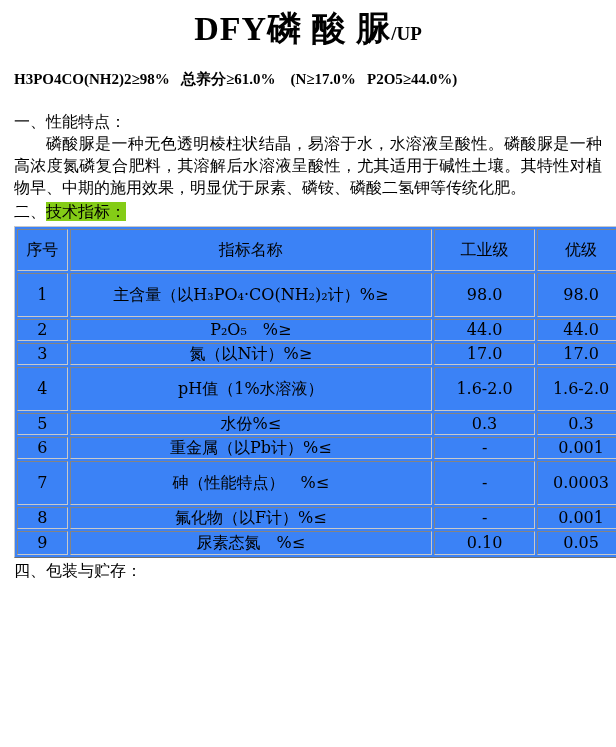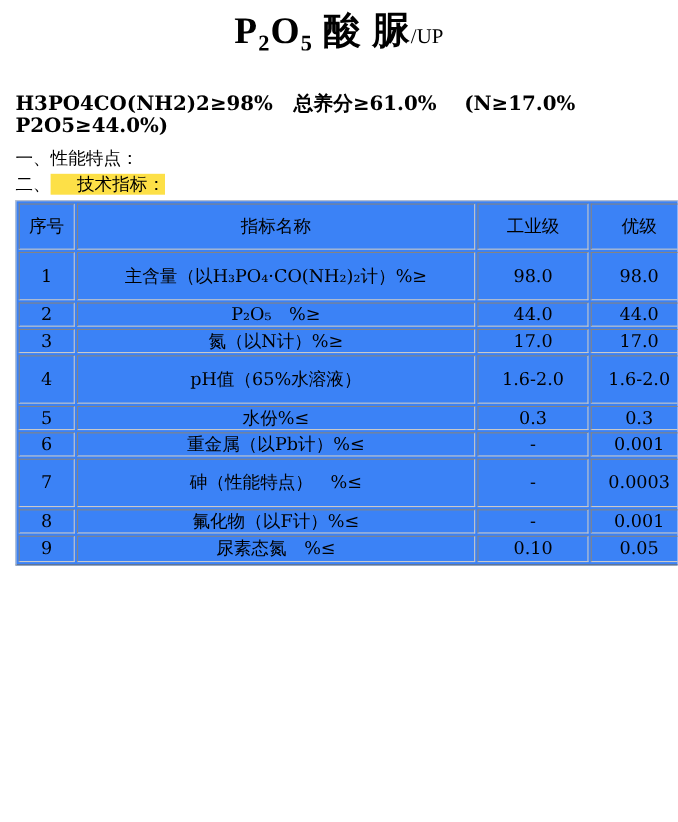--- a/index.html
+++ b/index.html
@@ -8,30 +8,31 @@
     font-family:"DejaVu Serif","Liberation Serif",serif;
     overflow:hidden;
   }
   .page{padding:5px 14px 0 14px;}
 
   .title{
     margin:0;text-align:center;
     font-size:34px;font-weight:700;line-height:47px;letter-spacing:1px;
     font-family:"Liberation Serif","DejaVu Serif",serif;
   }
-  .title .suffix{font-size:19px;font-weight:400;letter-spacing:0;}
+  .title .suffix{font-size:19px;font-weight:700;letter-spacing:0;}
 
   .subtitle{
-    margin-top:28px;font-size:18px;font-weight:700;line-height:20px;
+    margin-top:12px;font-size:15px;font-weight:700;line-height:20px;
     white-space:pre-wrap;
+    font-family:Liberation Serif, serif;
   }
 
   .heading{font-size:16px;line-height:22px;margin-top:2px;}
-  .heading.first{margin-top:8px;}
-  .hl{background:#fde047;padding-left:24px;}
+  .heading.first{margin-top:22px;}
+  .hl{background:#84cc16;}
 
   .para{
     margin:0;font-size:16px;line-height:22px;
     text-indent:2em;text-align:justify;
   }
 
   table.spec-table{
     margin-top:3px;
     border-collapse:separate;border-spacing:2px;
     width:614px;
@@ -50,25 +51,26 @@
   tr.hdr th{height:40px;}
   tr.r-short td{height:20px;}
   tr.r-tall td{height:42px;}
   tr.r-last td{height:22px;}
 </style>
 </head>
 <body>
 
 <div class="page">
 
-  <h1 class="title"><span>P₂O₅ 酸 脲</span><span class="suffix">/UP</span></h1>
+  <h1 class="title"><span>DFY磷 酸 脲</span><span class="suffix">/UP</span></h1>
 
   <div class="subtitle">H3PO4CO(NH2)2≥98%   总养分≥61.0%    (N≥17.0%   P2O5≥44.0%)</div>
 
   <div class="heading first">一、性能特点：</div>
+  <p class="para">磷酸脲是一种无色透明棱柱状结晶，易溶于水，水溶液呈酸性。磷酸脲是一种高浓度氮磷复合肥料，其溶解后水溶液呈酸性，尤其适用于碱性土壤。其特性对植物早、中期的施用效果，明显优于尿素、磷铵、磷酸二氢钾等传统化肥。</p>
 
   <div class="heading"><span>二、</span><span class="hl">技术指标：</span></div>
 
   <table class="spec-table">
     <colgroup>
       <col class="c-no">
         <col class="c-name">
         <col class="c-ind">
         <col class="c-pre">
     </colgroup>
@@ -92,21 +94,21 @@
         <td>44.0</td>
       </tr>
       <tr class="r-short">
         <td>3</td>
         <td>氮（以N计）%≥</td>
         <td>17.0</td>
         <td>17.0</td>
       </tr>
       <tr class="r-tall">
         <td>4</td>
-        <td>pH值（65%水溶液）</td>
+        <td>pH值（1%水溶液）</td>
         <td>1.6-2.0</td>
         <td>1.6-2.0</td>
       </tr>
       <tr class="r-short">
         <td>5</td>
         <td>水份%≤</td>
         <td>0.3</td>
         <td>0.3</td>
       </tr>
       <tr class="r-short">
@@ -130,14 +132,15 @@
       <tr class="r-last">
         <td>9</td>
         <td>尿素态氮　%≤</td>
         <td>0.10</td>
         <td>0.05</td>
       </tr>
     </tbody>
   </table>
 
 
+  <div class="heading">四、包装与贮存：</div>
 
 </div>
 
 </body></html>

